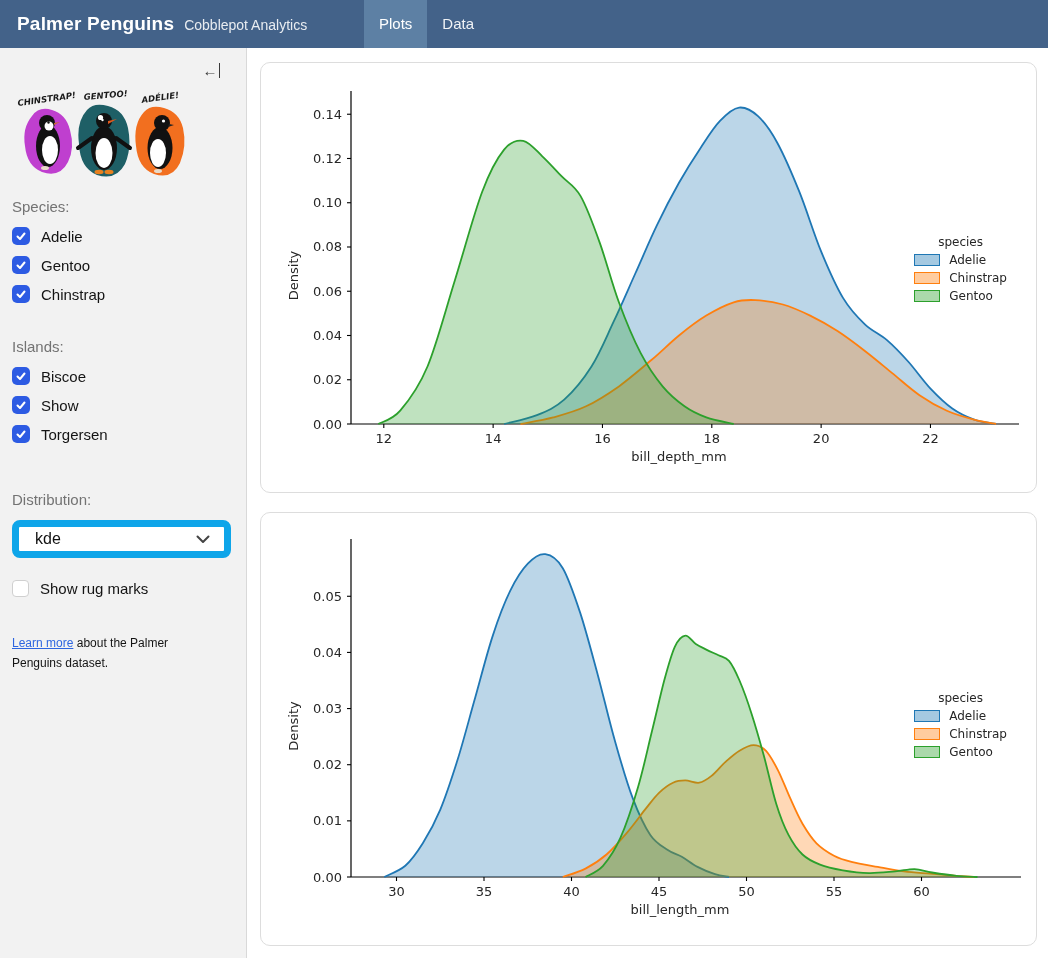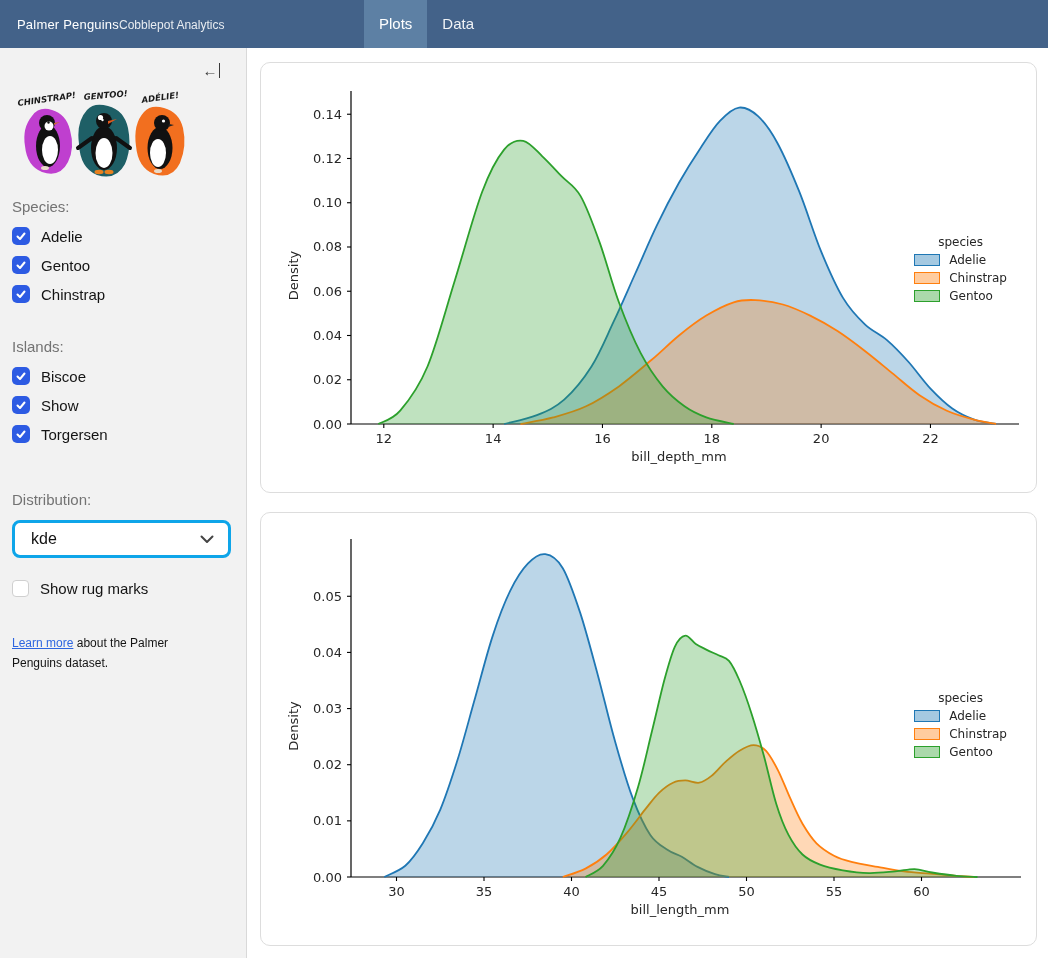--- a/index.html
+++ b/index.html
@@ -3,43 +3,43 @@
 <meta charset="utf-8">
 <style>
   * { box-sizing: border-box; margin: 0; padding: 0; }
   html,body { width:1048px; height:958px; }
   body { font-family: "Liberation Sans", sans-serif; background:#fff; overflow:hidden; }
   .app { width:1048px; height:958px; position:relative; }
 
   
   .navbar { height:48px; background:#436289; color:#fff; position:relative; display:flex; align-items:center; }
   .brand { padding-left:17px; display:flex; align-items:baseline; }
-  .brand .title { font-size:13px; font-weight:normal; letter-spacing:.2px; }
-  .brand .subtitle { font-size:12px; color:rgba(255,255,255,.88); }
+  .brand .title { font-size:19px; font-weight:bold; letter-spacing:.2px; }
+  .brand .subtitle { font-size:14px; margin-left:10px; color:rgba(255,255,255,.88); }
   .tabs { position:absolute; left:364px; top:0; height:58px; display:flex; }
   .tab { height:48px; line-height:48px; padding:0 15px; font-size:15px; color:rgba(255,255,255,.92); cursor:pointer; }
   .tab.active { background:#5d80a4; color:#fff; }
 
   
   .content { display:flex; height:910px; }
   .sidebar { width:247px; background:#f2f2f2; border-right:1px solid #d9d9d9; position:relative; padding:14px 14px 0 12px; flex:none; }
   .main { flex:1; padding:14px 11px 0 13px; background:#fff; }
 
   
   .collapse-btn { position:absolute; top:15px; right:26px; color:#3a3a3a; font-size:15px; line-height:15px; display:flex; align-items:center; cursor:pointer; }
   .collapse-btn .bar { display:inline-block; width:1.5px; height:15px; background:#3a3a3a; margin-left:1px; }
   .artwork { margin:26px 0 18px 0; display:block; }
   .group-label { font-size:15px; color:#737373; margin:4px 0 12px 0; }
   .check-row { display:flex; align-items:center; margin-bottom:11px; cursor:pointer; }
   .cb { width:18px; height:18px; border-radius:5px; flex:none; display:flex; align-items:center; justify-content:center; }
   .cb.checked { background:#2d5be3; }
   .cb.unchecked { background:#fff; border:1px solid #d0d0d0; border-radius:4px; width:17px; height:17px; }
   .cb-label { font-size:15px; color:#141414; margin-left:11px; }
   .spacer-lg { height:20px; }
-  .select-box { width:219px; height:38px; background:#fff; border:3px solid #0ea5e9; border-radius:8px; display:flex; align-items:center; justify-content:space-between; padding:0 14px 0 16px; margin-bottom:22px; cursor:pointer; }
+  .select-box { width:219px; height:38px; background:#fff; border:7px solid #0ea5e9; border-radius:8px; display:flex; align-items:center; justify-content:space-between; padding:0 14px 0 16px; margin-bottom:22px; cursor:pointer; }
   .select-box .sel-value { font-size:16px; color:#111; }
   .sidebar-footer { margin-top:36px; font-size:12px; color:#141414; line-height:1.7; padding-right:20px; }
   .sidebar-footer a { color:#2e66e0; text-decoration:underline; cursor:pointer; }
 
   
   .card { width:777px; background:#fff; border:1px solid #ddd; border-radius:10px; position:relative; }
   .card + .card { margin-top:19px; }
   .card svg.plot { display:block; }
   .legend { position:absolute; right:29px; font-family:"DejaVu Sans", sans-serif; font-size:12px; color:#262626; }
   .legend .legend-title { text-align:center; margin-bottom:4px; }

